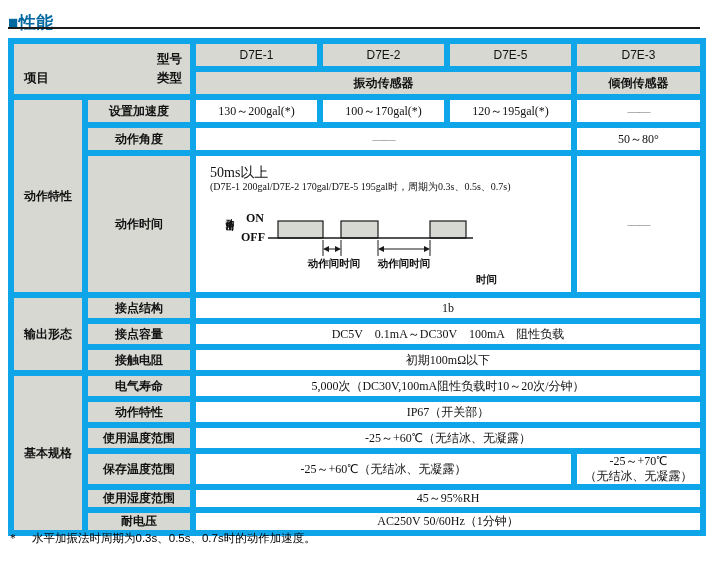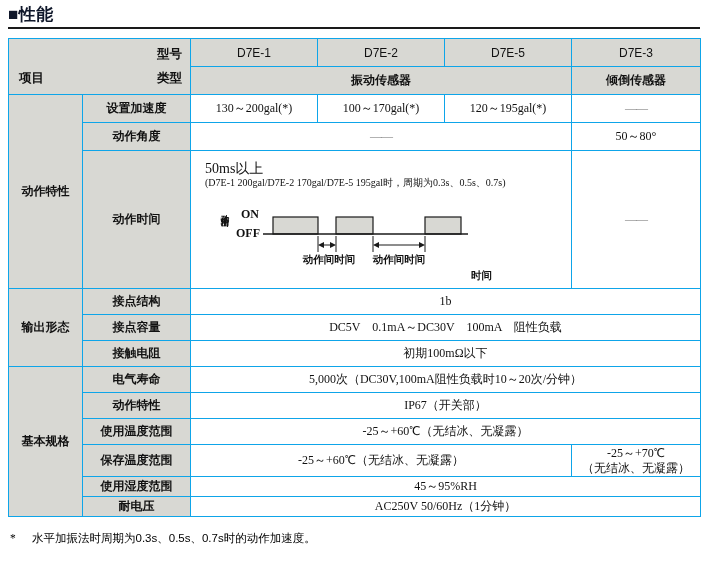--- a/index.html
+++ b/index.html
@@ -6,34 +6,34 @@
   html,body { background:#ffffff; }
   body {
     width:708px; height:562px;
     font-family:"Liberation Sans", sans-serif;
     color:#111;
   }
   .page { position:relative; width:708px; height:562px; overflow:hidden; background:#fff; }
 
   
   .title {
-    position:absolute; left:8px; top:3px;
-    font-size:17px; font-weight:bold; letter-spacing:0.5px; color:#0f172a;
+    position:absolute; left:8px; top:11px;
+    font-size:17px; font-weight:bold; letter-spacing:0.5px; color:#0369a1;
   }
   .title-rule {
     position:absolute; left:8px; top:27px; width:692px; height:2px; background:#1a1a1a;
   }
 
   
   table.spec {
     position:absolute; left:8px; top:38px;
     width:692px; border-collapse:collapse; table-layout:fixed;
   }
   table.spec td {
-    border:1px solid #0ea5e9;
+    border:6px solid #0ea5e9;
     font-size:12px; text-align:center; vertical-align:middle;
     overflow:hidden; padding:0;
   }
   .gray   { background:#d8d8d3; }
   .glabel { font-weight:bold; font-size:12.5px; }
   .rlabel { text-align:left; padding-left:10px; font-weight:bold; font-size:12px; }
   .val    { font-family:"Liberation Serif", serif; font-size:12.5px; }
   .dash   { color:#8c8c8c; letter-spacing:-1px; font-family:"Liberation Serif", serif; }
   .smallval { font-family:"Liberation Serif", serif; font-size:11px; line-height:1.25; }
 

